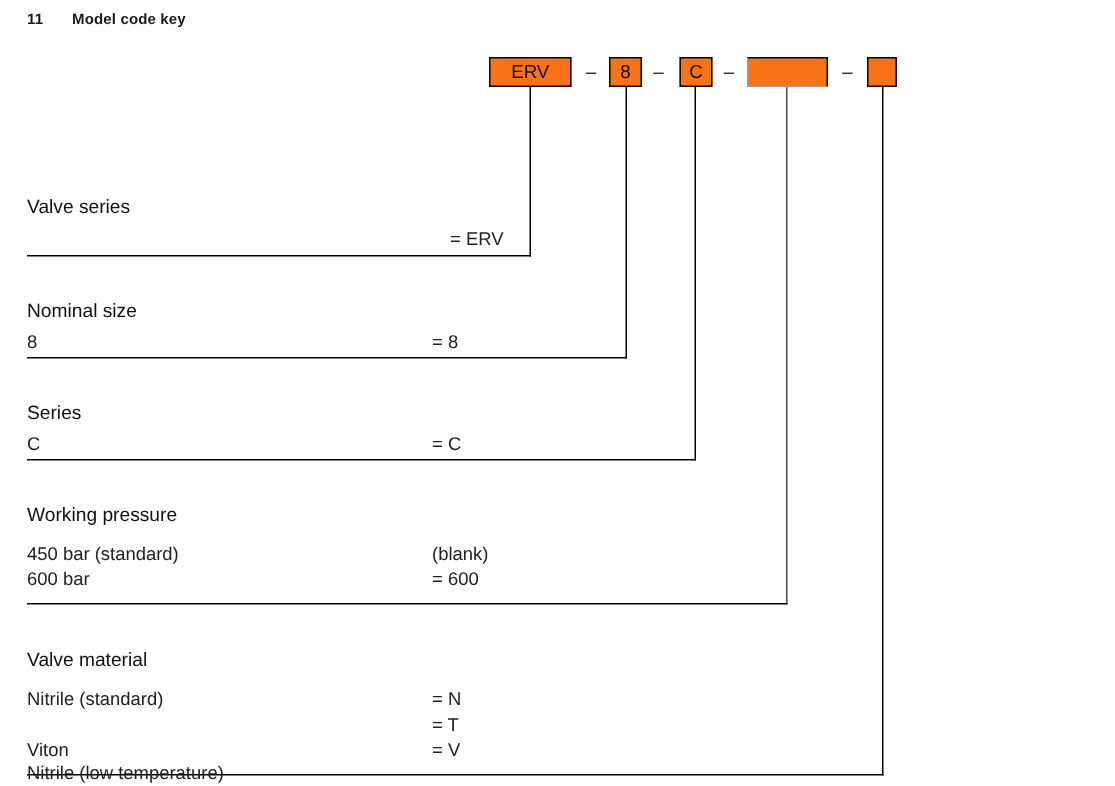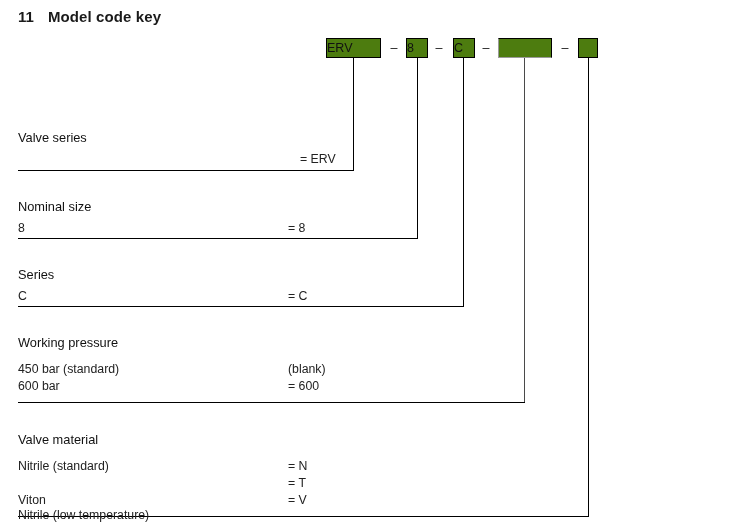--- a/index.html
+++ b/index.html
@@ -17,38 +17,39 @@
     height: 524px;
     overflow: hidden;
     background: #ffffff;
   }
 
   
   .title {
     position: absolute;
     left: 18px;
     top: 8px;
-    font-size: 15px;
+    font-size: 10px;
     font-weight: bold;
     letter-spacing: 0.1px;
     white-space: nowrap;
   }
   .title .num {
     display: inline-block;
     width: 30px;
   }
 
   
   .code-box {
     position: absolute;
     box-sizing: border-box;
     border: 1px solid #000000;
-    background: #4d7c0f;
+    background: #f97316;
     font-size: 12.5px;
     line-height: 18px;
+    text-align: center;
     color: #111111;
   }
   .code-box.shadowed {
     border-top: 1px solid #000000;
     border-right: 1px solid #000000;
     border-left: 1px solid #9a9a9a;
     border-bottom: 1px solid #9a9a9a;
   }
   .dash {
     position: absolute;

